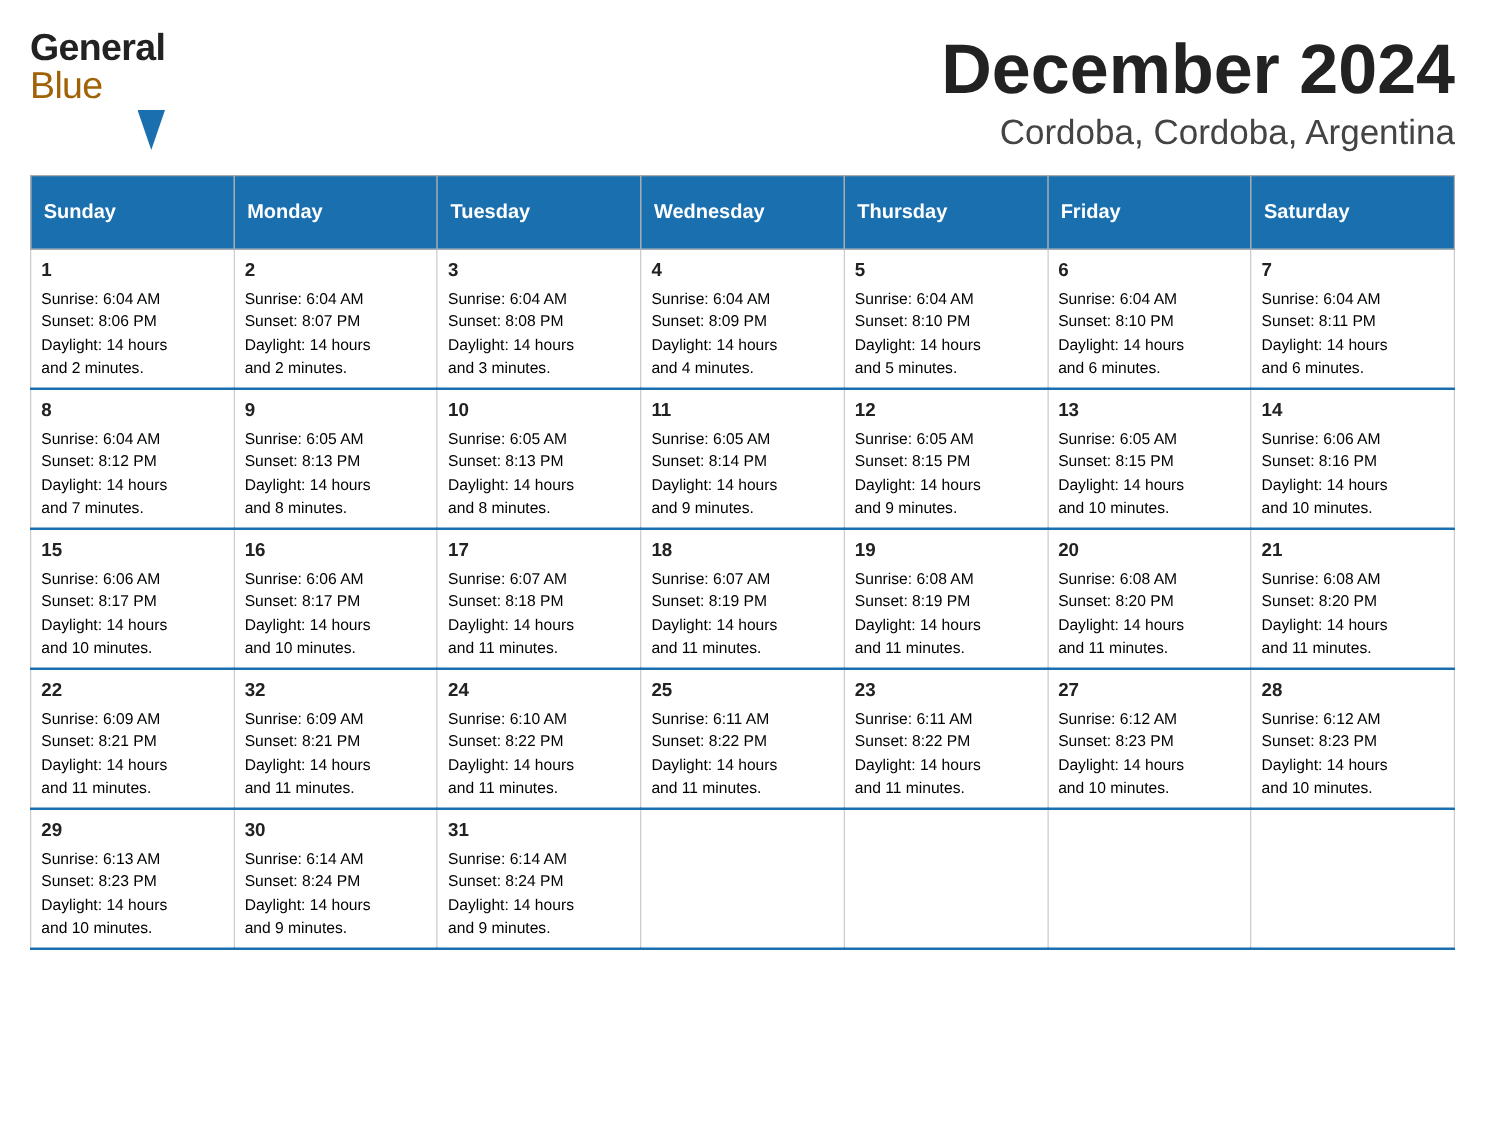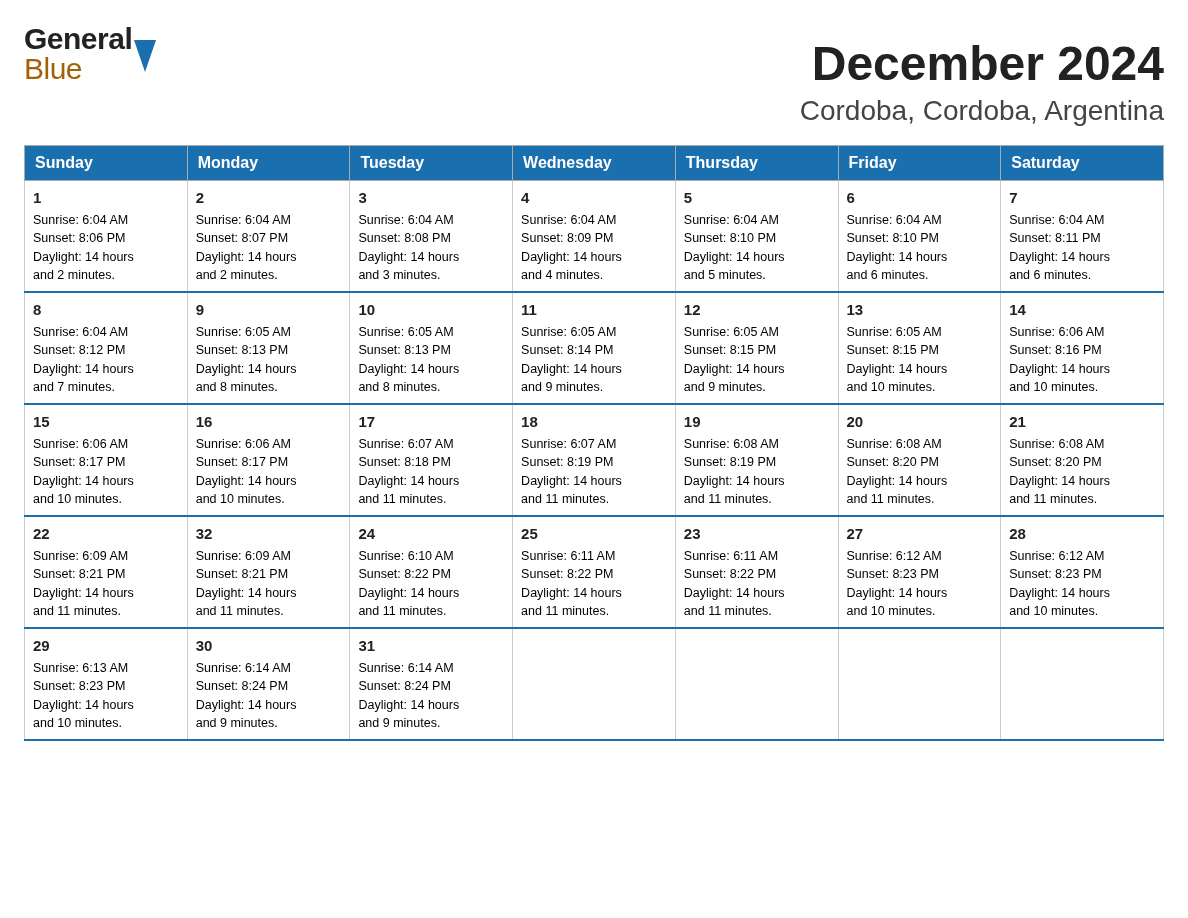--- a/index.html
+++ b/index.html
@@ -18,42 +18,41 @@
     }
     .logo {
       display: flex;
       flex-direction: column;
       align-items: flex-start;
     }
     .title-block {
       text-align: right;
     }
     .month-title {
-      font-size: 48px;
+      font-size: 56px;
       font-weight: bold;
       color: #222;
       line-height: 1.1;
-      margin-top: 14px;
     }
     .location {
       font-size: 28px;
       color: #444;
       margin-top: 4px;
     }
     .calendar {
       width: 100%;
       border-collapse: collapse;
       border: 1px solid #aaa;
     }
     .calendar thead th {
       background-color: #1a6faf;
       color: #fff;
       font-size: 16px;
       font-weight: bold;
-      padding: 8px 10px;
+      padding: 20px 10px;
       text-align: left;
       border: 1px solid #aaa;
     }
     .calendar tbody td {
       vertical-align: top;
       padding: 6px 8px;
       border: 1px solid #ccc;
       min-height: 90px;
       width: 14.28%;
       font-size: 13px;
@@ -71,22 +70,22 @@
       color: #000000;
     }
     .calendar tbody tr {
       border-bottom: 2px solid #1a6faf;
     }
     .empty-cell {
       background: #fff;
     }
     .logo-row {
       display: flex;
-      flex-direction: row;
-      align-items: center;
+      flex-direction: column;
+      align-items: flex-end;
     }
     .logo-text-block {
       display: flex;
       flex-direction: column;
       line-height: 1;
     }
   </style>
 </head>
 <body>
 

